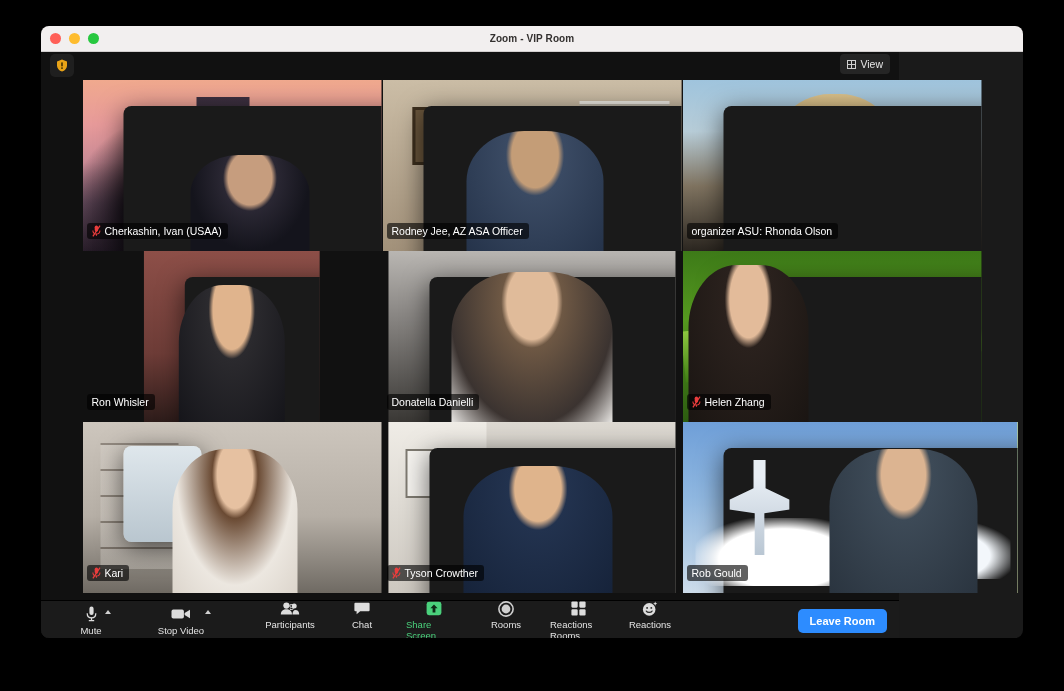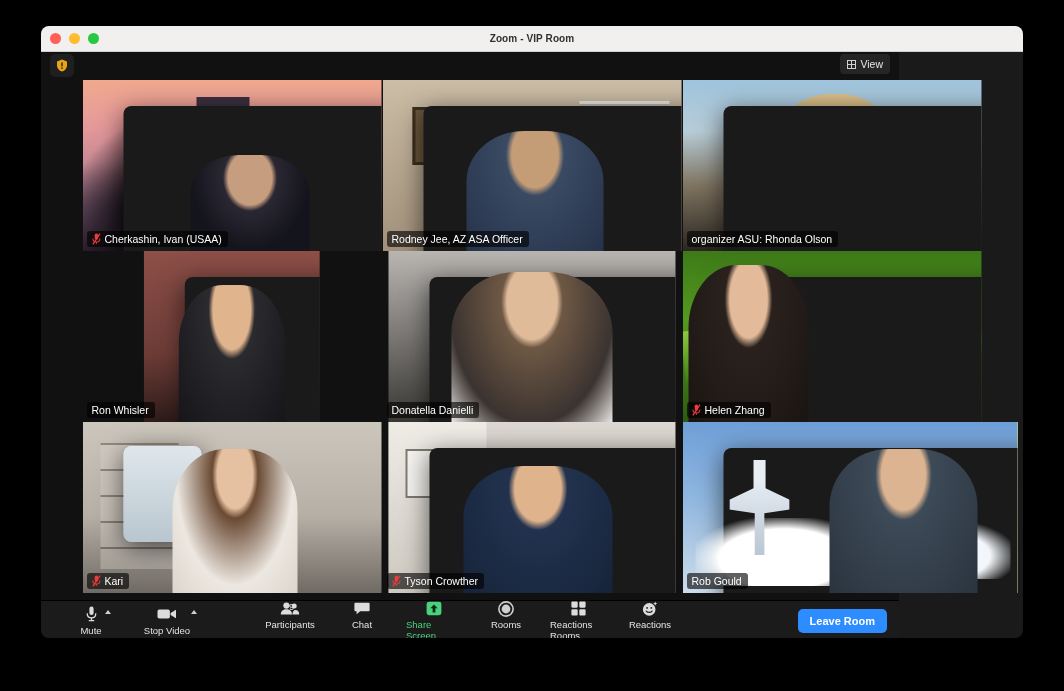--- a/index.html
+++ b/index.html
@@ -128,21 +128,21 @@
   .tile-video {
     position: absolute;
     top: 0; bottom: 0;
     left: 50%;
     transform: translateX(-50%);
     overflow: hidden;
   }
 
   .name-tag {
     position: absolute;
-    left: 4px; bottom: 4px;
+    left: 4px; bottom: 12px;
     max-width: 280px;
     height: 16px;
     background: rgba(0,0,0,0.62);
     border-radius: 3px;
     display: flex;
     align-items: center;
     gap: 4px;
     padding: 0 6px 0 5px;
     color: #ffffff;
     font-size: 10.5px;
@@ -155,21 +155,21 @@
 
   
   .toolbar {
     position: relative;
     height: 39px;
     background: #1b1b1b;
     border-top: 1px solid #000;
     display: flex;
     align-items: center;
   }
-  .tb-left  { position: absolute; left: 14px; display: flex; align-items: flex-start; gap: 4px; }
+  .tb-left  { position: absolute; left: 14px; display: flex; align-items: flex-start; gap: 18px; }
   .tb-center{ position: absolute; left: 50%; transform: translateX(-50%); display: flex; align-items: flex-start; gap: 0px; }
   .tb-right { position: absolute; right: 12px; }
 
   .tb-item {
     position: relative;
     min-width: 56px;
     padding: 0 8px;
     display: flex;
     flex-direction: column;
     align-items: center;

